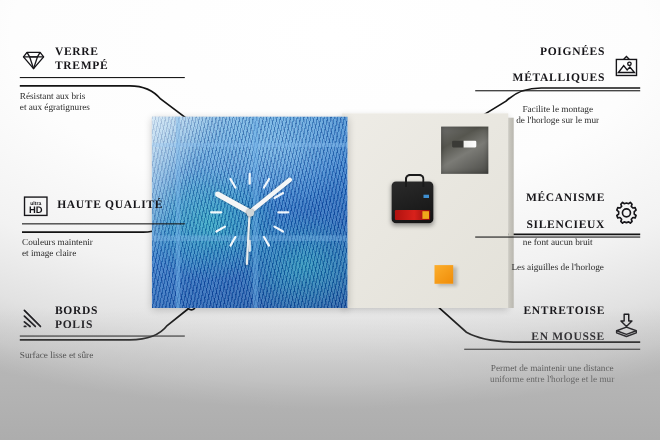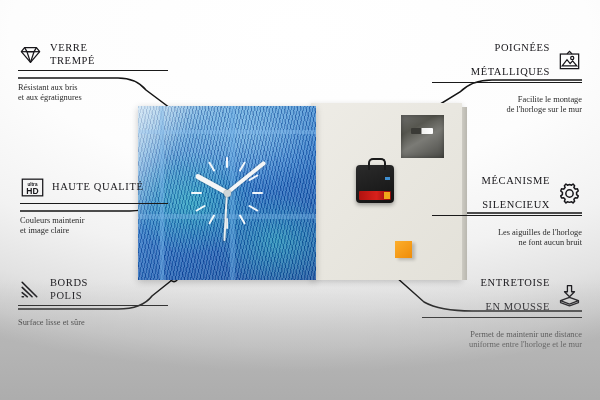--- a/index.html
+++ b/index.html
@@ -70,30 +70,30 @@
   .h-hour{width:5px;height:36px;margin-left:-2.5px;margin-top:-36px;transform:rotate(-61deg);}
   .h-min{width:4px;height:49px;margin-left:-2px;margin-top:-49px;transform:rotate(51deg);}
   .h-sec{width:1.5px;height:50px;margin-left:-.75px;margin-top:-2px;transform-origin:50% 0;background:#e8edef;transform:rotate(3deg);}
   .pin{position:absolute;left:50%;top:50%;width:7px;height:7px;margin:-3.5px 0 0 -3.5px;border-radius:50%;
     background:#cfd6d8;box-shadow:0 0 2px rgba(0,0,0,.45);}
 
   
   .callout{position:absolute;}
   .head{display:flex;align-items:center;gap:7px;}
   .titles{display:flex;flex-direction:column;}
-  .t-line{font-weight:normal;letter-spacing:.6px;color:#17161a;font-size:10.5px;line-height:12.4px;
+  .t-line{font-weight:bold;letter-spacing:.6px;color:#17161a;font-size:10.5px;line-height:12.4px;
     text-transform:uppercase;white-space:nowrap;}
   .rule{height:1.4px;background:#1a1a1a;margin-top:3px;}
   .sub{font-size:8.4px;line-height:10px;color:#2a2a2a;margin-top:12px;white-space:nowrap;}
   .left .head{justify-content:flex-start;}
   .left .titles{align-items:flex-start;}
   .left .sub{text-align:left;}
   .right .head{justify-content:flex-end;}
   .right .titles{align-items:flex-end;gap:12px;}
-  .right .sub{text-align:right;}
+  .right .sub{text-align:center;}
   .ico{width:25px;height:25px;flex:0 0 25px;display:block;}
 
   svg.wires{position:absolute;left:0;top:0;width:600px;height:400px;pointer-events:none;}
 </style>
 </head>
 <body>
 
 <div class="stage">
 
   <svg class="wires" viewBox="0 0 600 400">
@@ -259,22 +259,22 @@
         <span class="t-line">SILENCIEUX</span>
       </div>
       <svg class="ico" viewBox="0 0 24 24">
         <g fill="none" stroke="#17161a" stroke-width="1.45" stroke-linejoin="round">
           <path d="M12 3.4 L14 4 L15.4 2.9 L16.9 4.5 L16.2 6.3 L17.6 7.8 L19.6 7.5 L20.4 9.6 L18.8 10.9 L18.8 13 L20.4 14.3 L19.6 16.4 L17.6 16.1 L16.2 17.6 L16.9 19.4 L15.4 21 L14 19.9 L12 20.5 L10 19.9 L8.6 21 L7.1 19.4 L7.8 17.6 L6.4 16.1 L4.4 16.4 L3.6 14.3 L5.2 13 L5.2 10.9 L3.6 9.6 L4.4 7.5 L6.4 7.8 L7.8 6.3 L7.1 4.5 L8.6 2.9 L10 4 Z"></path>
           <circle cx="12" cy="12" r="3.5"></circle>
         </g>
       </svg>
     </div>
     <div class="rule" style="width:150px;"></div>
+    <div class="sub" style="margin-top:0;">ne font aucun bruit</div>
     <div class="sub">Les aiguilles de l'horloge</div>
-    <div class="sub" style="margin-top:0;">ne font aucun bruit</div>
   </div>
 
   <div class="callout right" style="left:422px;top:277px;width:160px;">
     <div class="head">
       <div class="titles">
         <span class="t-line">ENTRETOISE</span>
         <span class="t-line">EN MOUSSE</span>
       </div>
       <svg class="ico" viewBox="0 0 24 24">
         <g fill="none" stroke="#17161a" stroke-width="1.25" stroke-linejoin="round">

